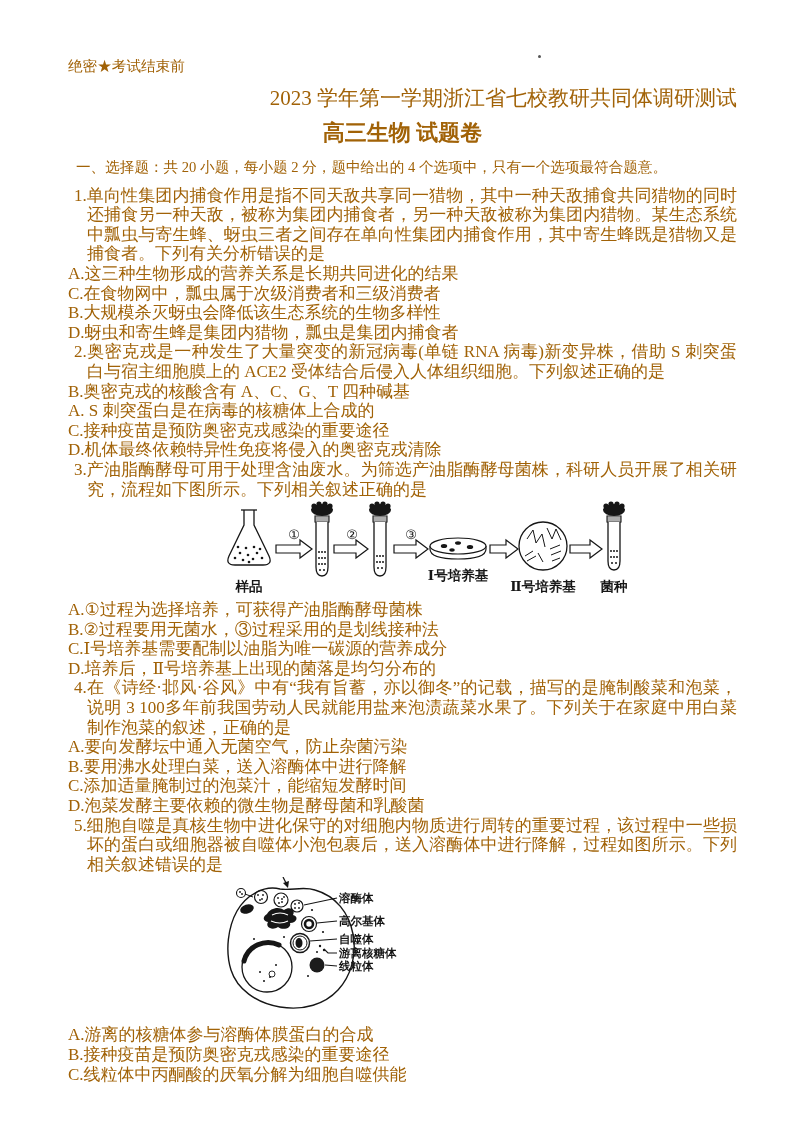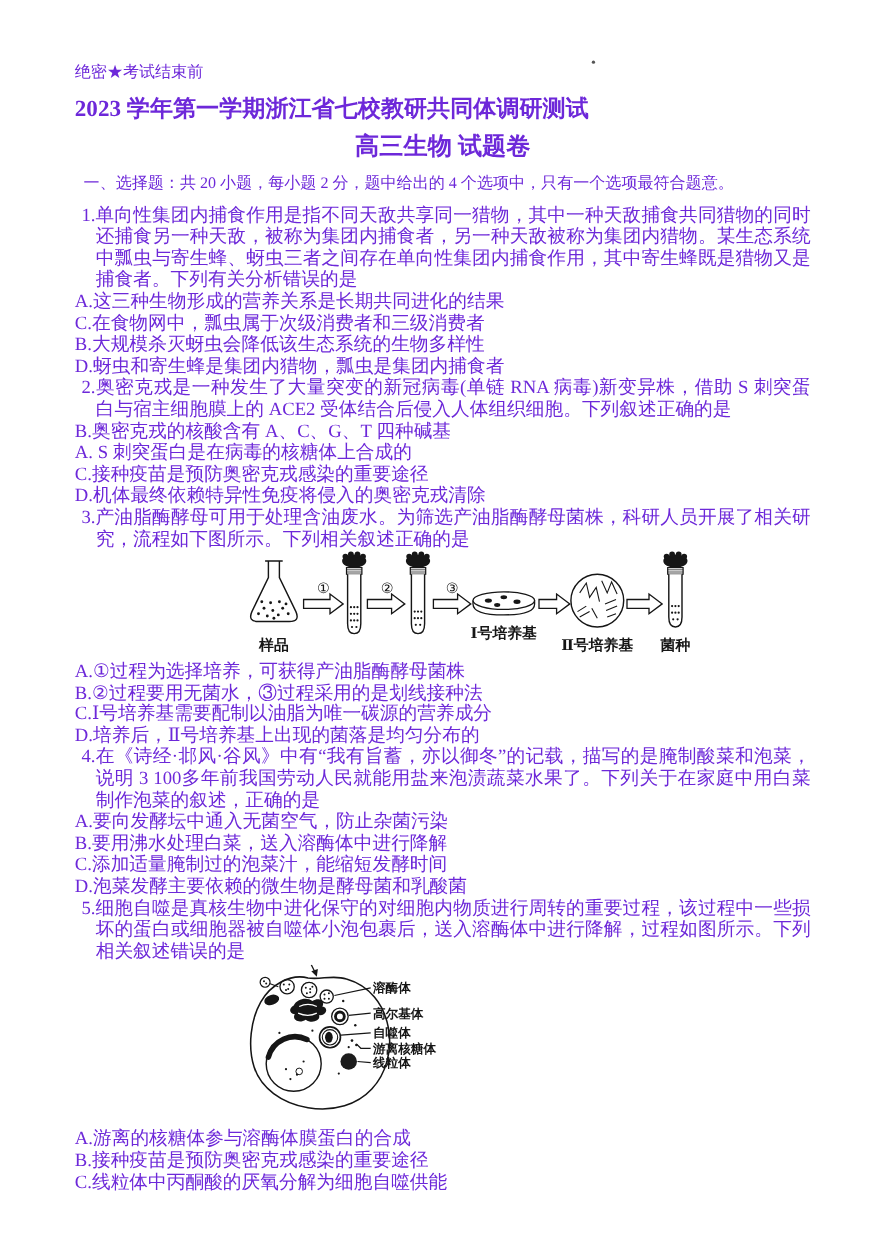--- a/index.html
+++ b/index.html
@@ -3,25 +3,25 @@
 <meta charset="utf-8">
 <style>
   html,body { margin:0; padding:0; background:#ffffff; }
   .page {
     position:relative;
     width:793px; height:1121px;
     background:#ffffff;
     box-sizing:border-box;
     padding:57px 56px 0 68px;
     font-family:"Liberation Serif","DejaVu Serif",serif;
-    color:#6d28d9;
+    color:#a16207;
     overflow:hidden;
   }
   .secrecy { font-size:14.6px; line-height:19px; }
-  .title   { font-size:21px;  font-weight:bold; text-align:left; margin:8px 0 6px 0; }
+  .title   { font-size:21px;  font-weight:normal; text-align:right; margin:8px 0 6px 0; }
   .subtitle{ font-size:22px;  font-weight:bold; text-align:center; margin:4px 0 10px 0; }
   .section { font-size:14.6px; line-height:19.6px; margin:8px; text-align:justify; }
   .stem, .option {
     font-size:17px; line-height:19.6px; margin:0;
     text-align:justify;
   }
   .stem { padding-left:19px; text-indent:-13px; }
   .option { padding-left:0; }
   .fig-flow { display:block; margin:2px 0 2px 142px; }
   .fig-cell { display:block; margin:3px 0 3px 152px; }

